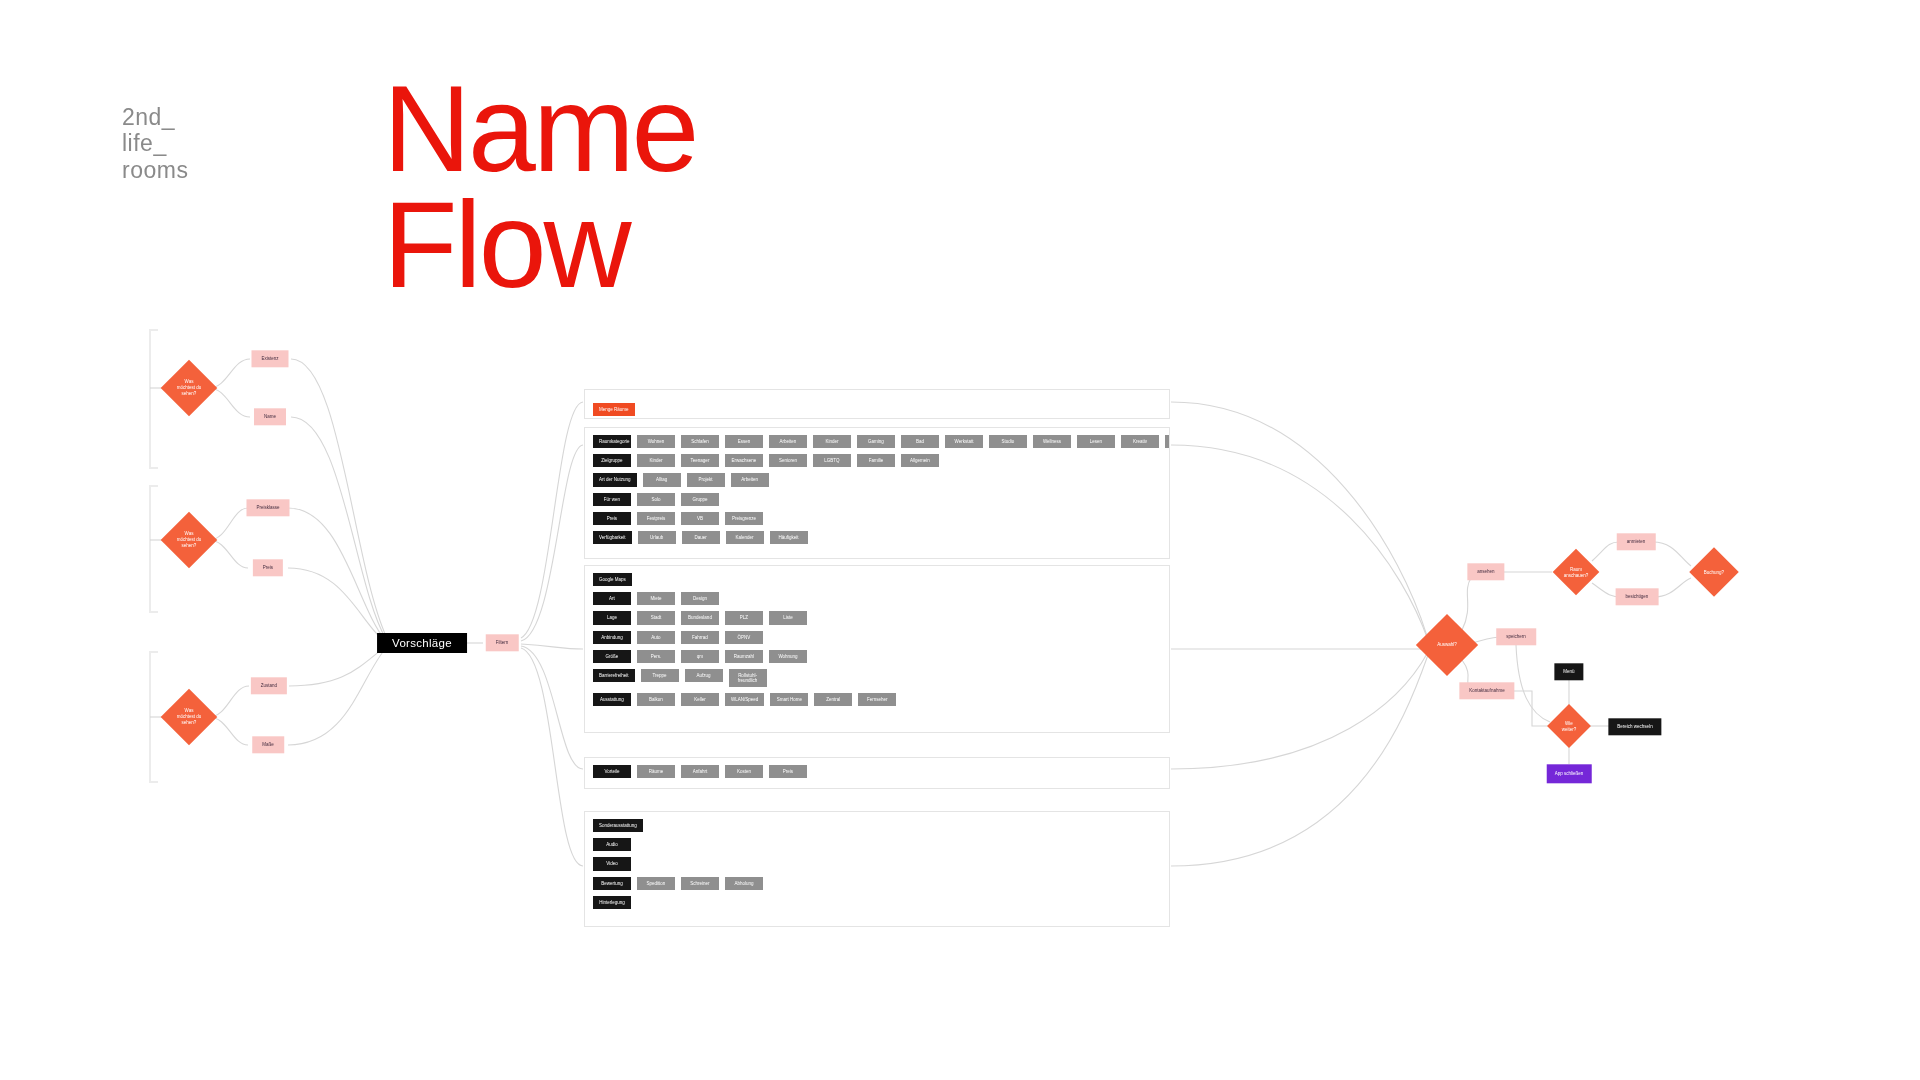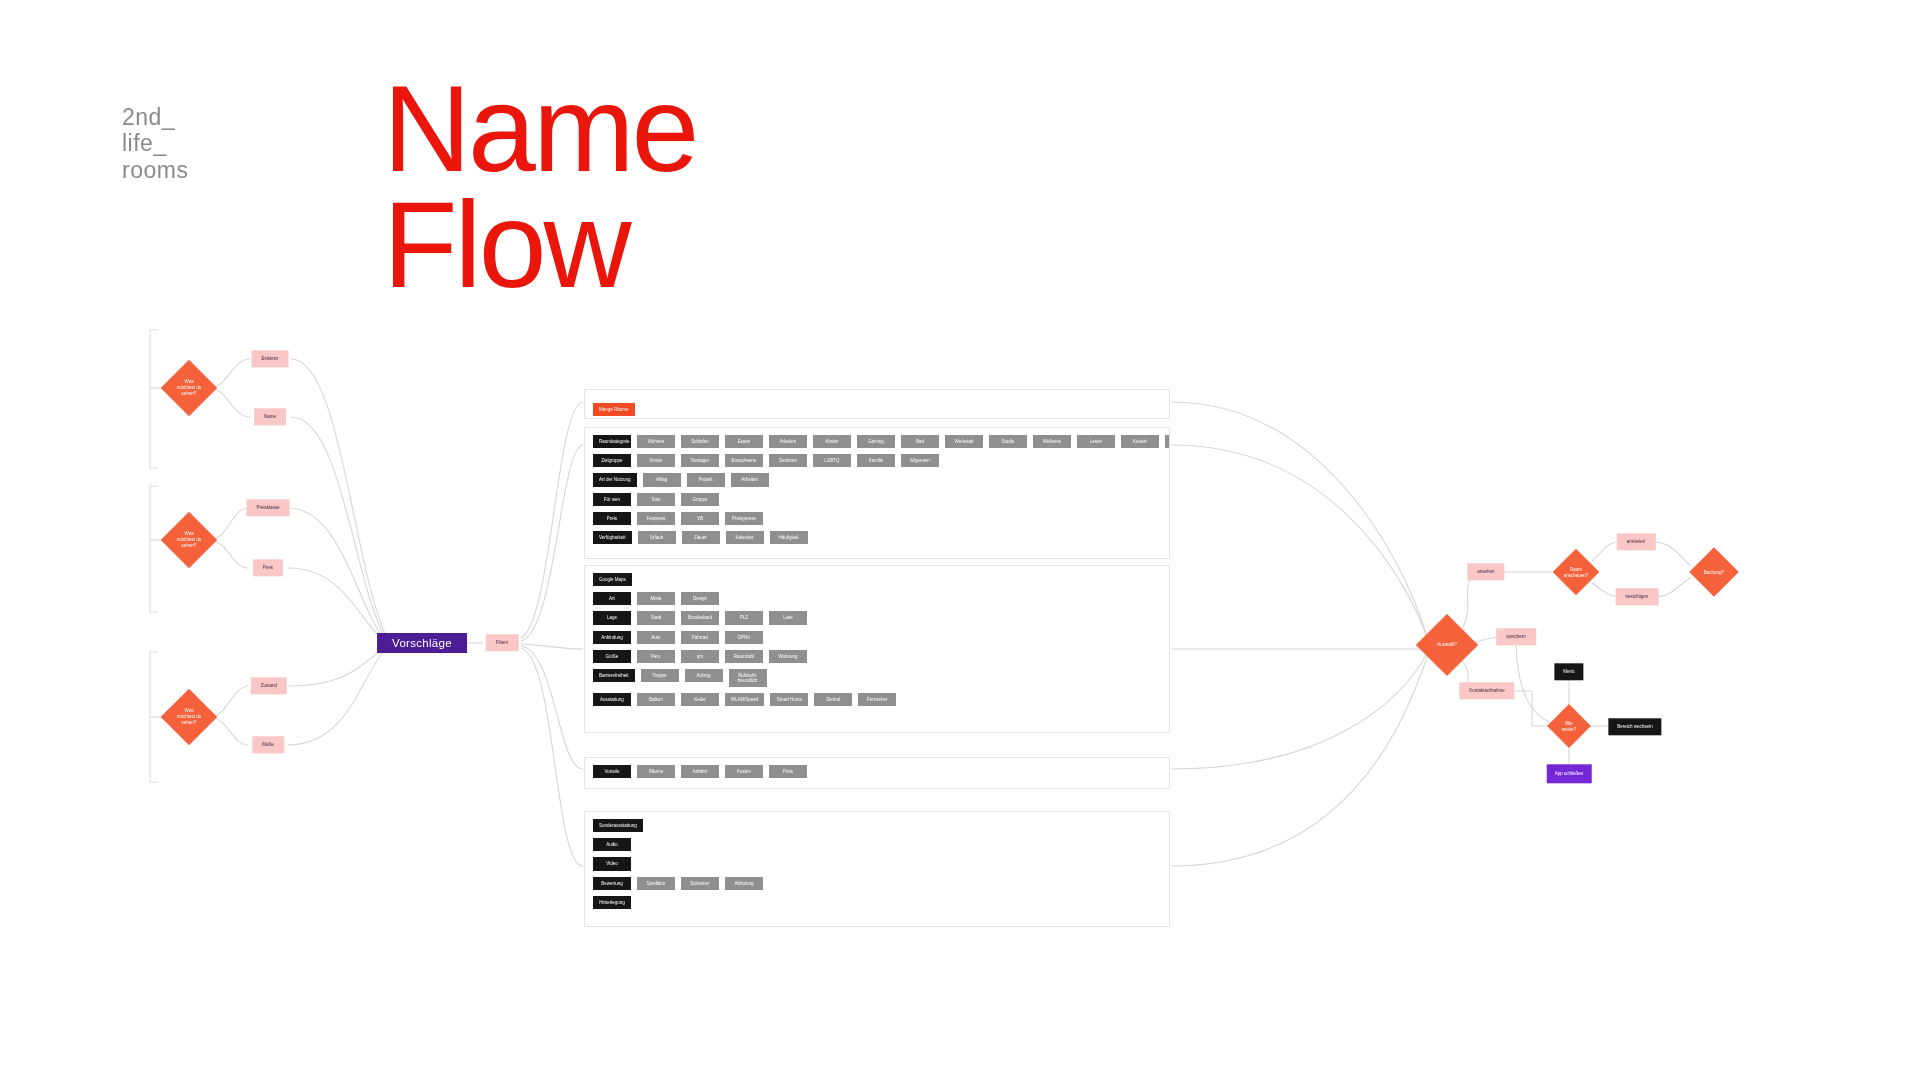--- a/index.html
+++ b/index.html
@@ -17,21 +17,21 @@
   svg.wires{position:absolute;inset:0;z-index:1;}
   .wire{fill:none;stroke:#d6d6d6;stroke-width:1.1px;}
   .bracket{fill:none;stroke:#ececec;stroke-width:2px;}
 
   
   .node{position:absolute;transform:translate(-50%,-50%);z-index:2;white-space:pre-line;
         text-align:center;}
   .tag{background:#F9C7C5;color:#432c3f;font-size:4.5px;padding:6px 10px;line-height:1.2;}
   .btag{background:#161616;color:#fff;font-size:4.5px;padding:6px 9px;line-height:1.2;}
   .ptag{background:#7527D8;color:#fff;font-size:4.5px;padding:7px 8px;line-height:1.2;}
-  .hub{background:#4c1d95;color:#fff;font-size:11.5px;padding:4px 15px;letter-spacing:.3px;}
+  .hub{background:#000000;color:#fff;font-size:11.5px;padding:4px 15px;letter-spacing:.3px;}
 
   .diamond{position:absolute;width:var(--s);height:var(--s);z-index:2;
            transform:translate(-50%,-50%) rotate(45deg);background:#F4613B;}
   .diamond .dlabel{position:absolute;inset:0;display:flex;align-items:center;
            justify-content:center;transform:rotate(-45deg);color:#fff;font-size:4.5px;
            line-height:1.3;text-align:center;white-space:pre-line;}
 
   
   .panel{position:absolute;background:#fff;border:1px solid #e4e4e4;z-index:2;
          box-sizing:border-box;padding:7px 8px;overflow:hidden;}

